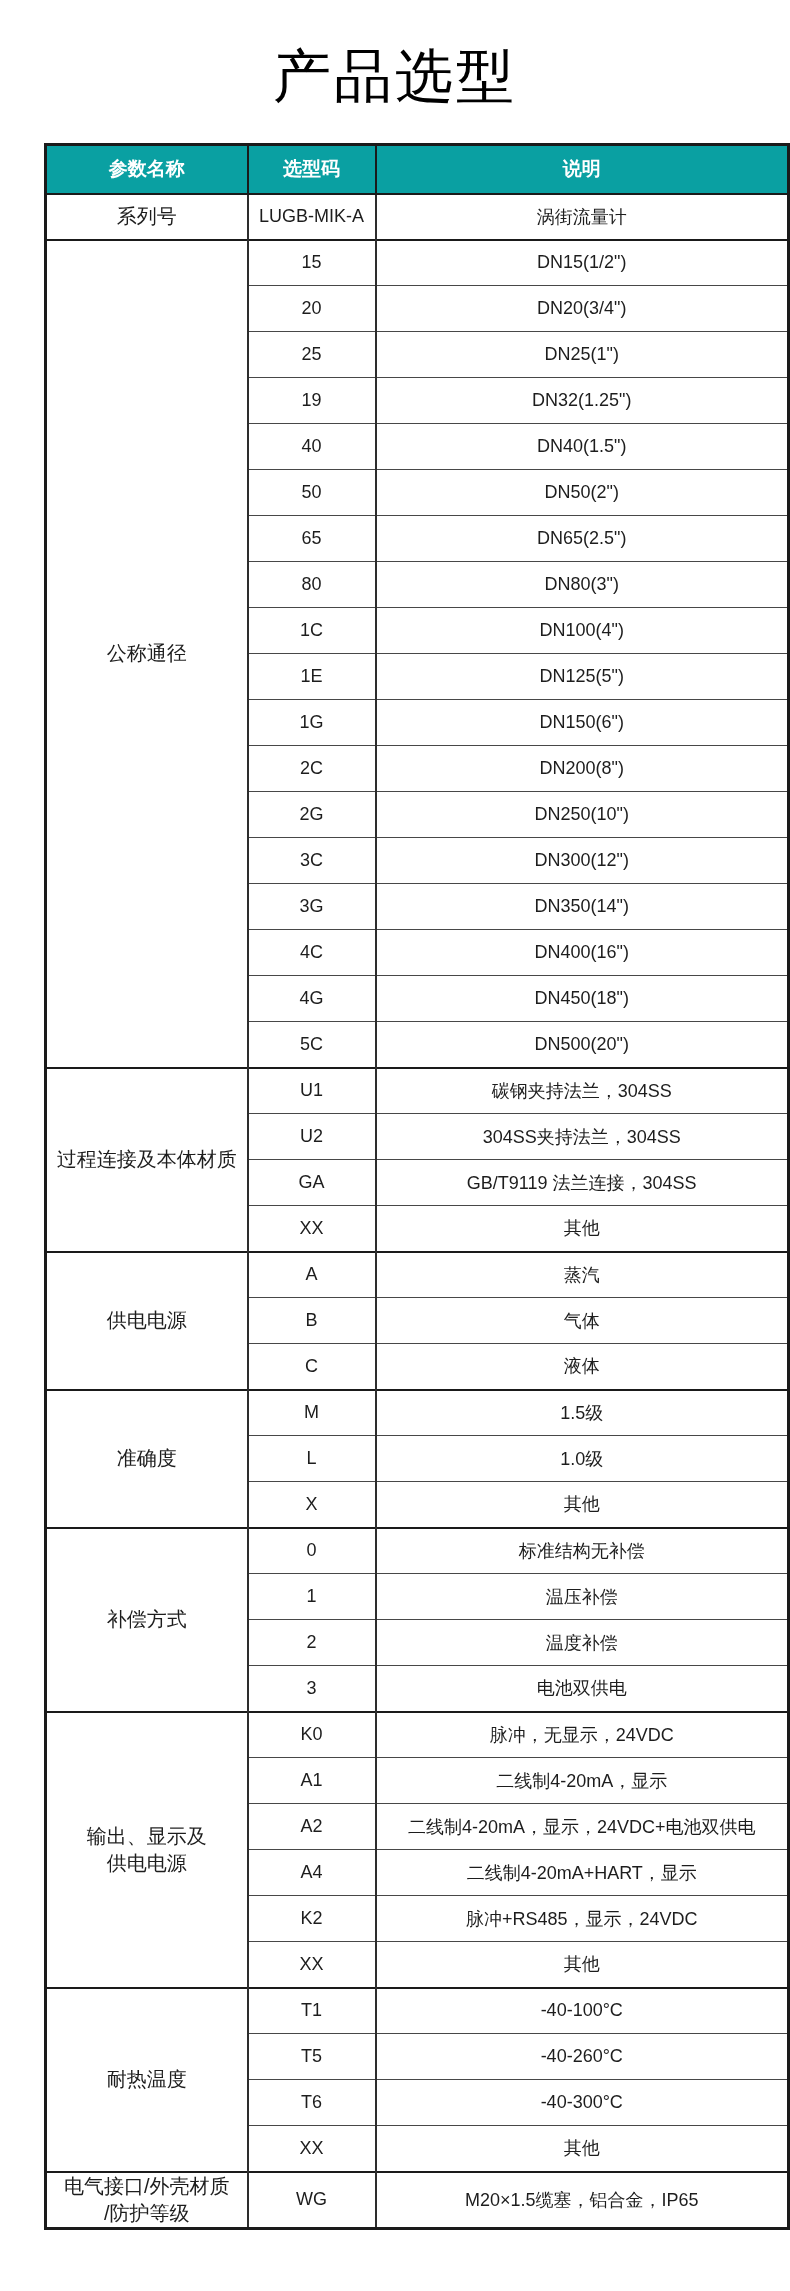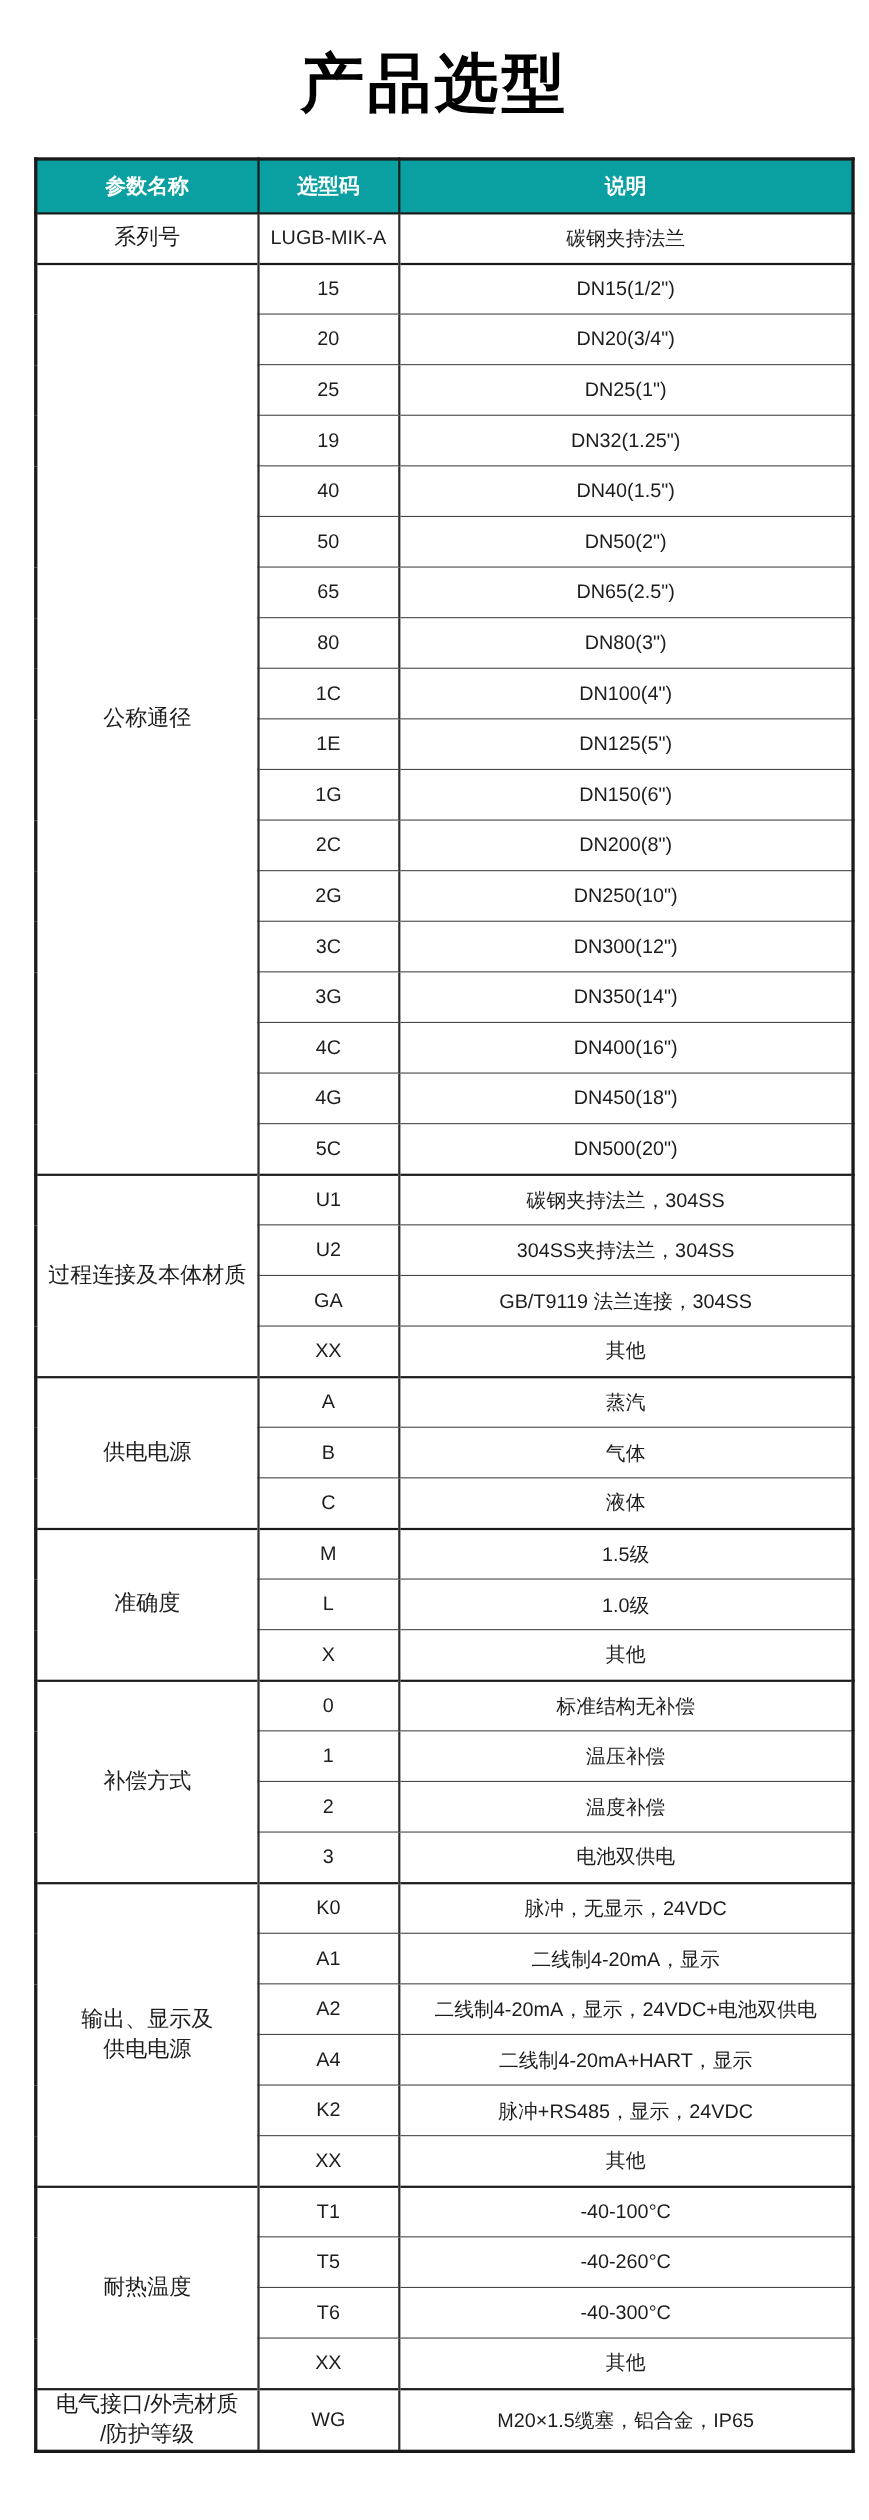--- a/index.html
+++ b/index.html
@@ -4,23 +4,23 @@
 <style>
   :root { --accent:#0aa0a2; --ink:#1d1d1d; --line:#474747; --heavy:#1a1a1a; }
   * { box-sizing:border-box; }
   html,body { margin:0; padding:0; }
   body {
     width:790px; height:2291px; background:#ffffff; overflow:hidden;
     font-family:"Liberation Sans","DejaVu Sans",sans-serif; color:var(--ink);
   }
   .page-title {
     margin:0; padding-top:44px; text-align:center;
-    font-size:58px; line-height:64px; font-weight:700; letter-spacing:3px; color:#000;
-  }
-  .table-wrap { position:absolute; left:31px; top:143px; width:629px; }
+    font-size:58px; line-height:64px; font-weight:400; letter-spacing:3px; color:#000;
+  }
+  .table-wrap { position:absolute; left:44px; top:143px; width:629px; }
   table.sel-table {
     width:100%; border-collapse:collapse; table-layout:fixed;
     border:3px solid var(--heavy);
   }
   col.c-param { width:202px; }
   col.c-code  { width:128px; }
   col.c-desc  { width:413px; }
   th {
     height:49px; background:var(--accent); color:#ffffff;
     font-size:19px; font-weight:700; text-align:center;
@@ -53,21 +53,21 @@
       <tr>
         <th>参数名称</th>
         <th>选型码</th>
         <th>说明</th>
       </tr>
     </thead>
     <tbody>
         <tr>
           <td class="param-cell" rowspan="1">系列号</td>
           <td class="code-cell">LUGB-MIK-A</td>
-          <td class="desc-cell">碳钢夹持法兰</td>
+          <td class="desc-cell">涡街流量计</td>
         </tr>
         <tr class="group-start">
           <td class="param-cell" rowspan="18">公称通径</td>
           <td class="code-cell">15</td>
           <td class="desc-cell">DN15(1/2")</td>
         </tr>
         <tr>
           <td class="code-cell">20</td>
           <td class="desc-cell">DN20(3/4")</td>
         </tr>

